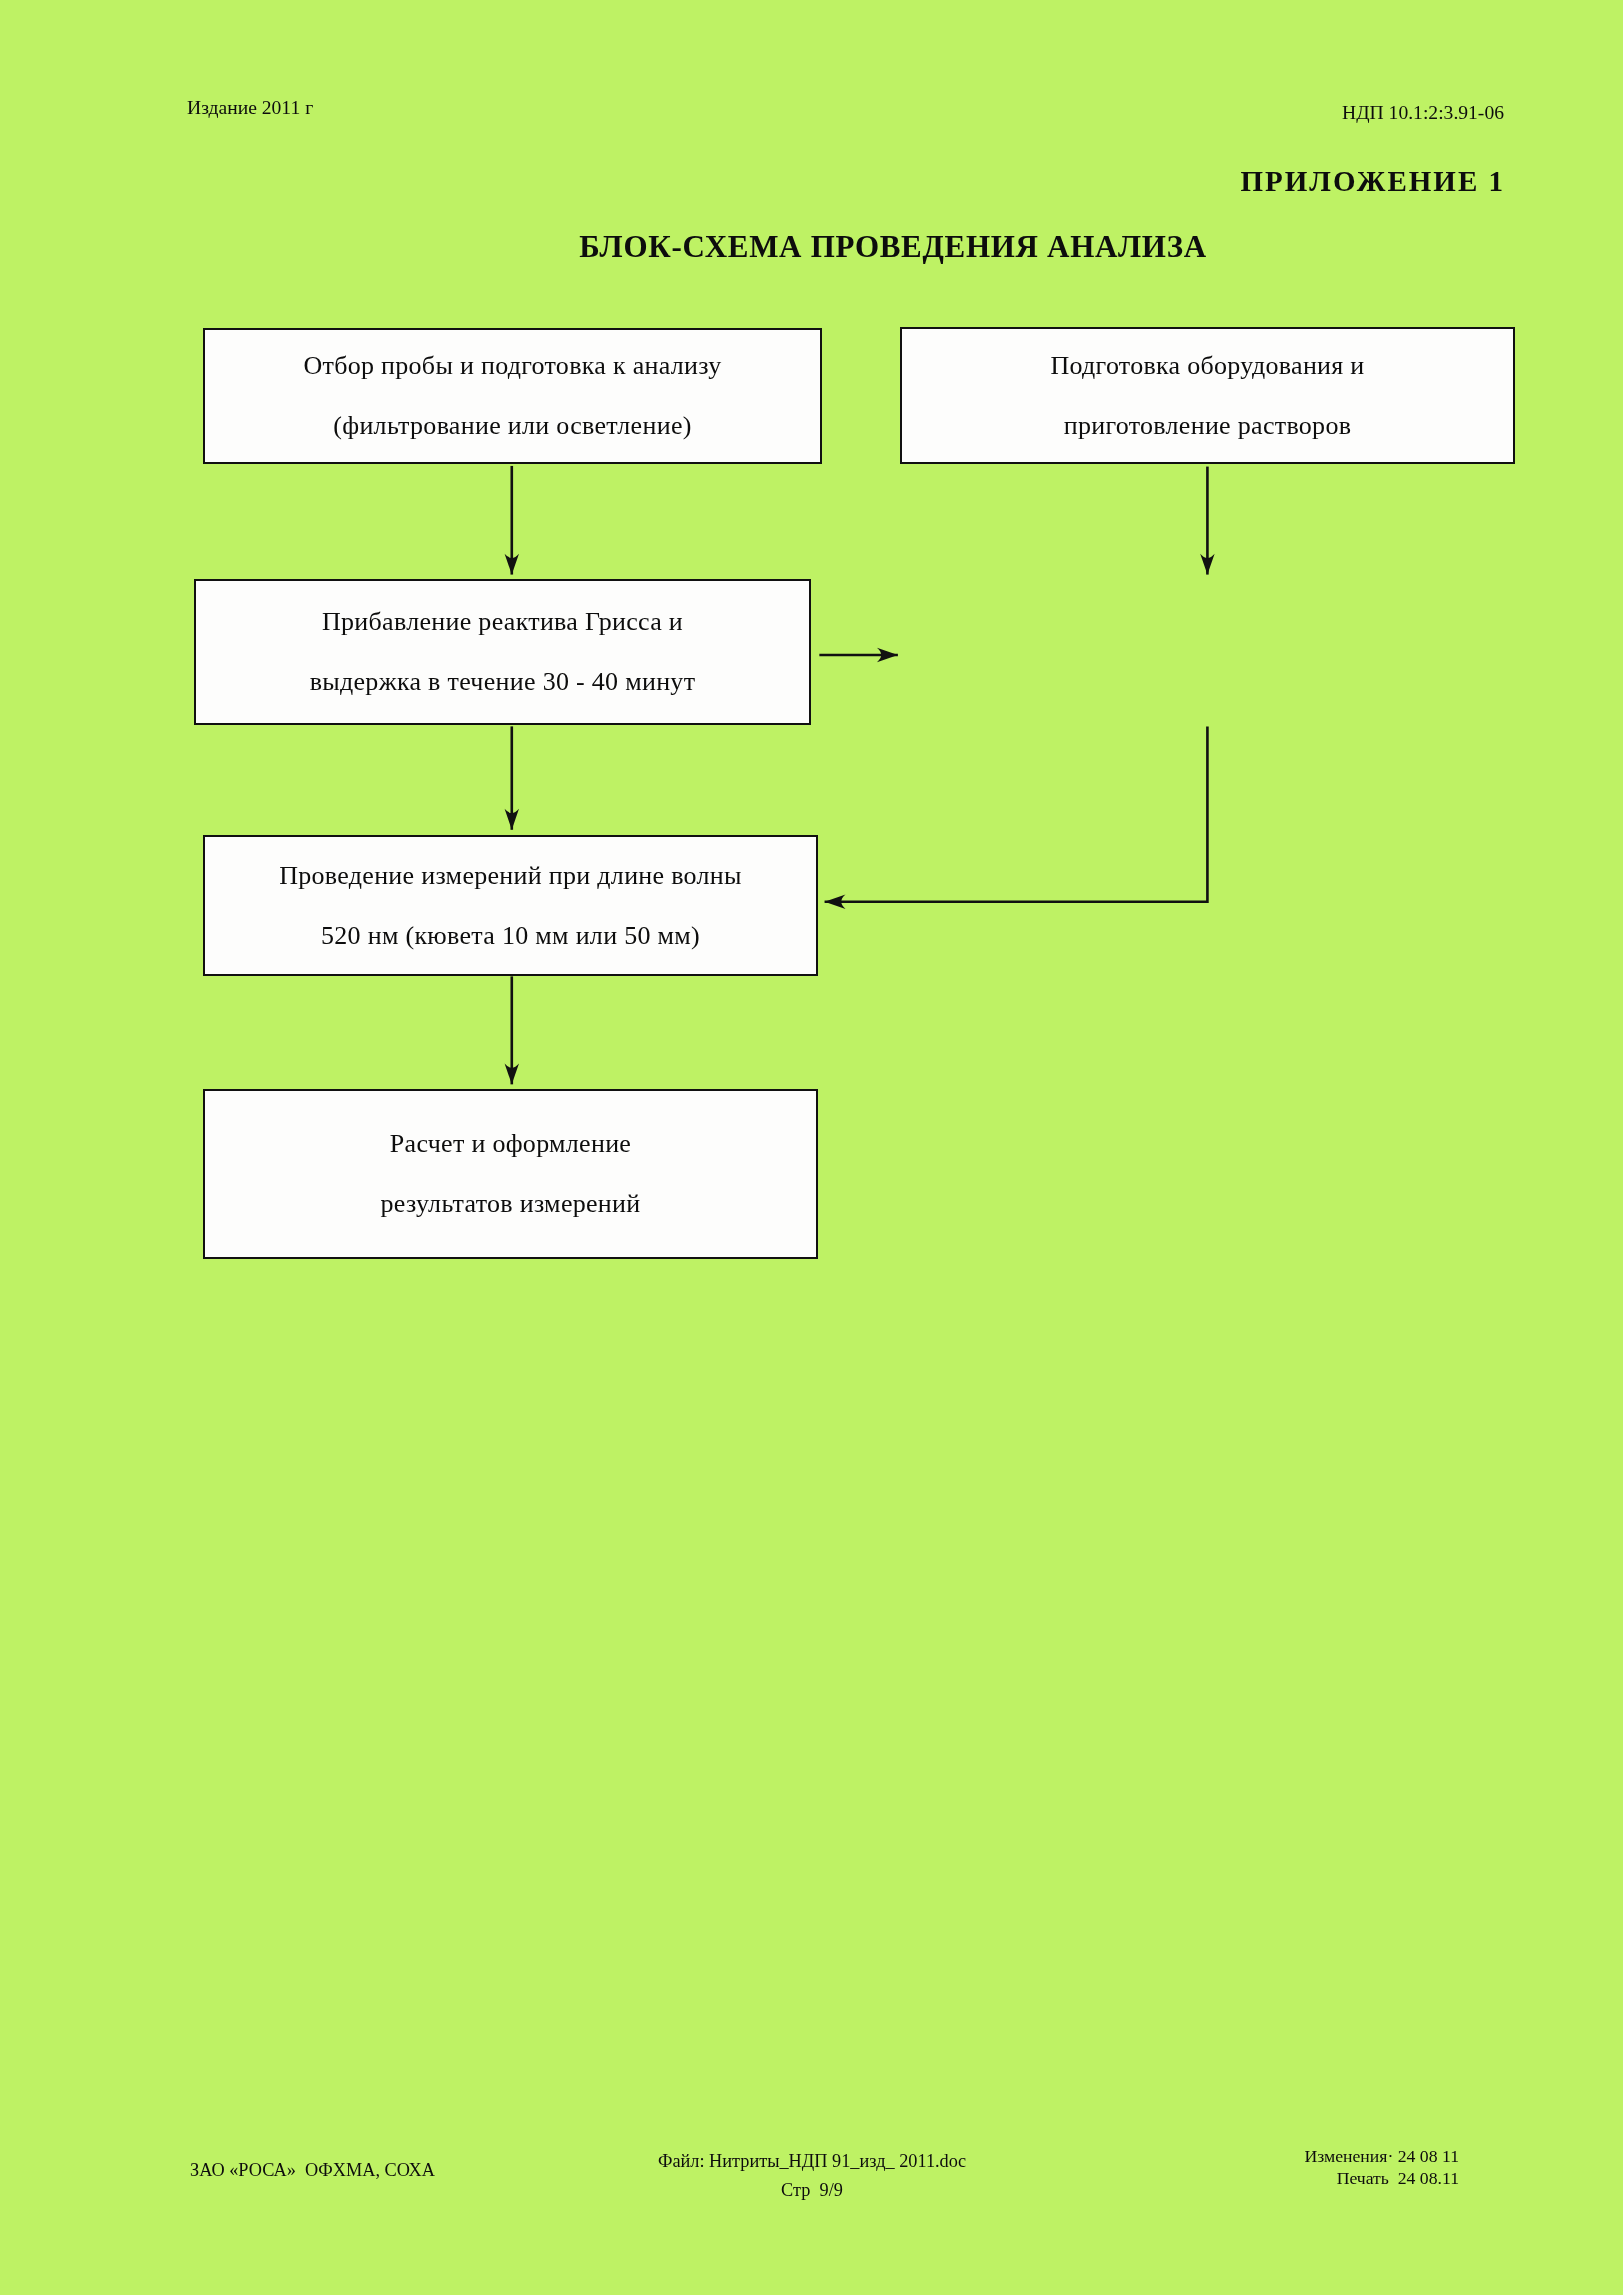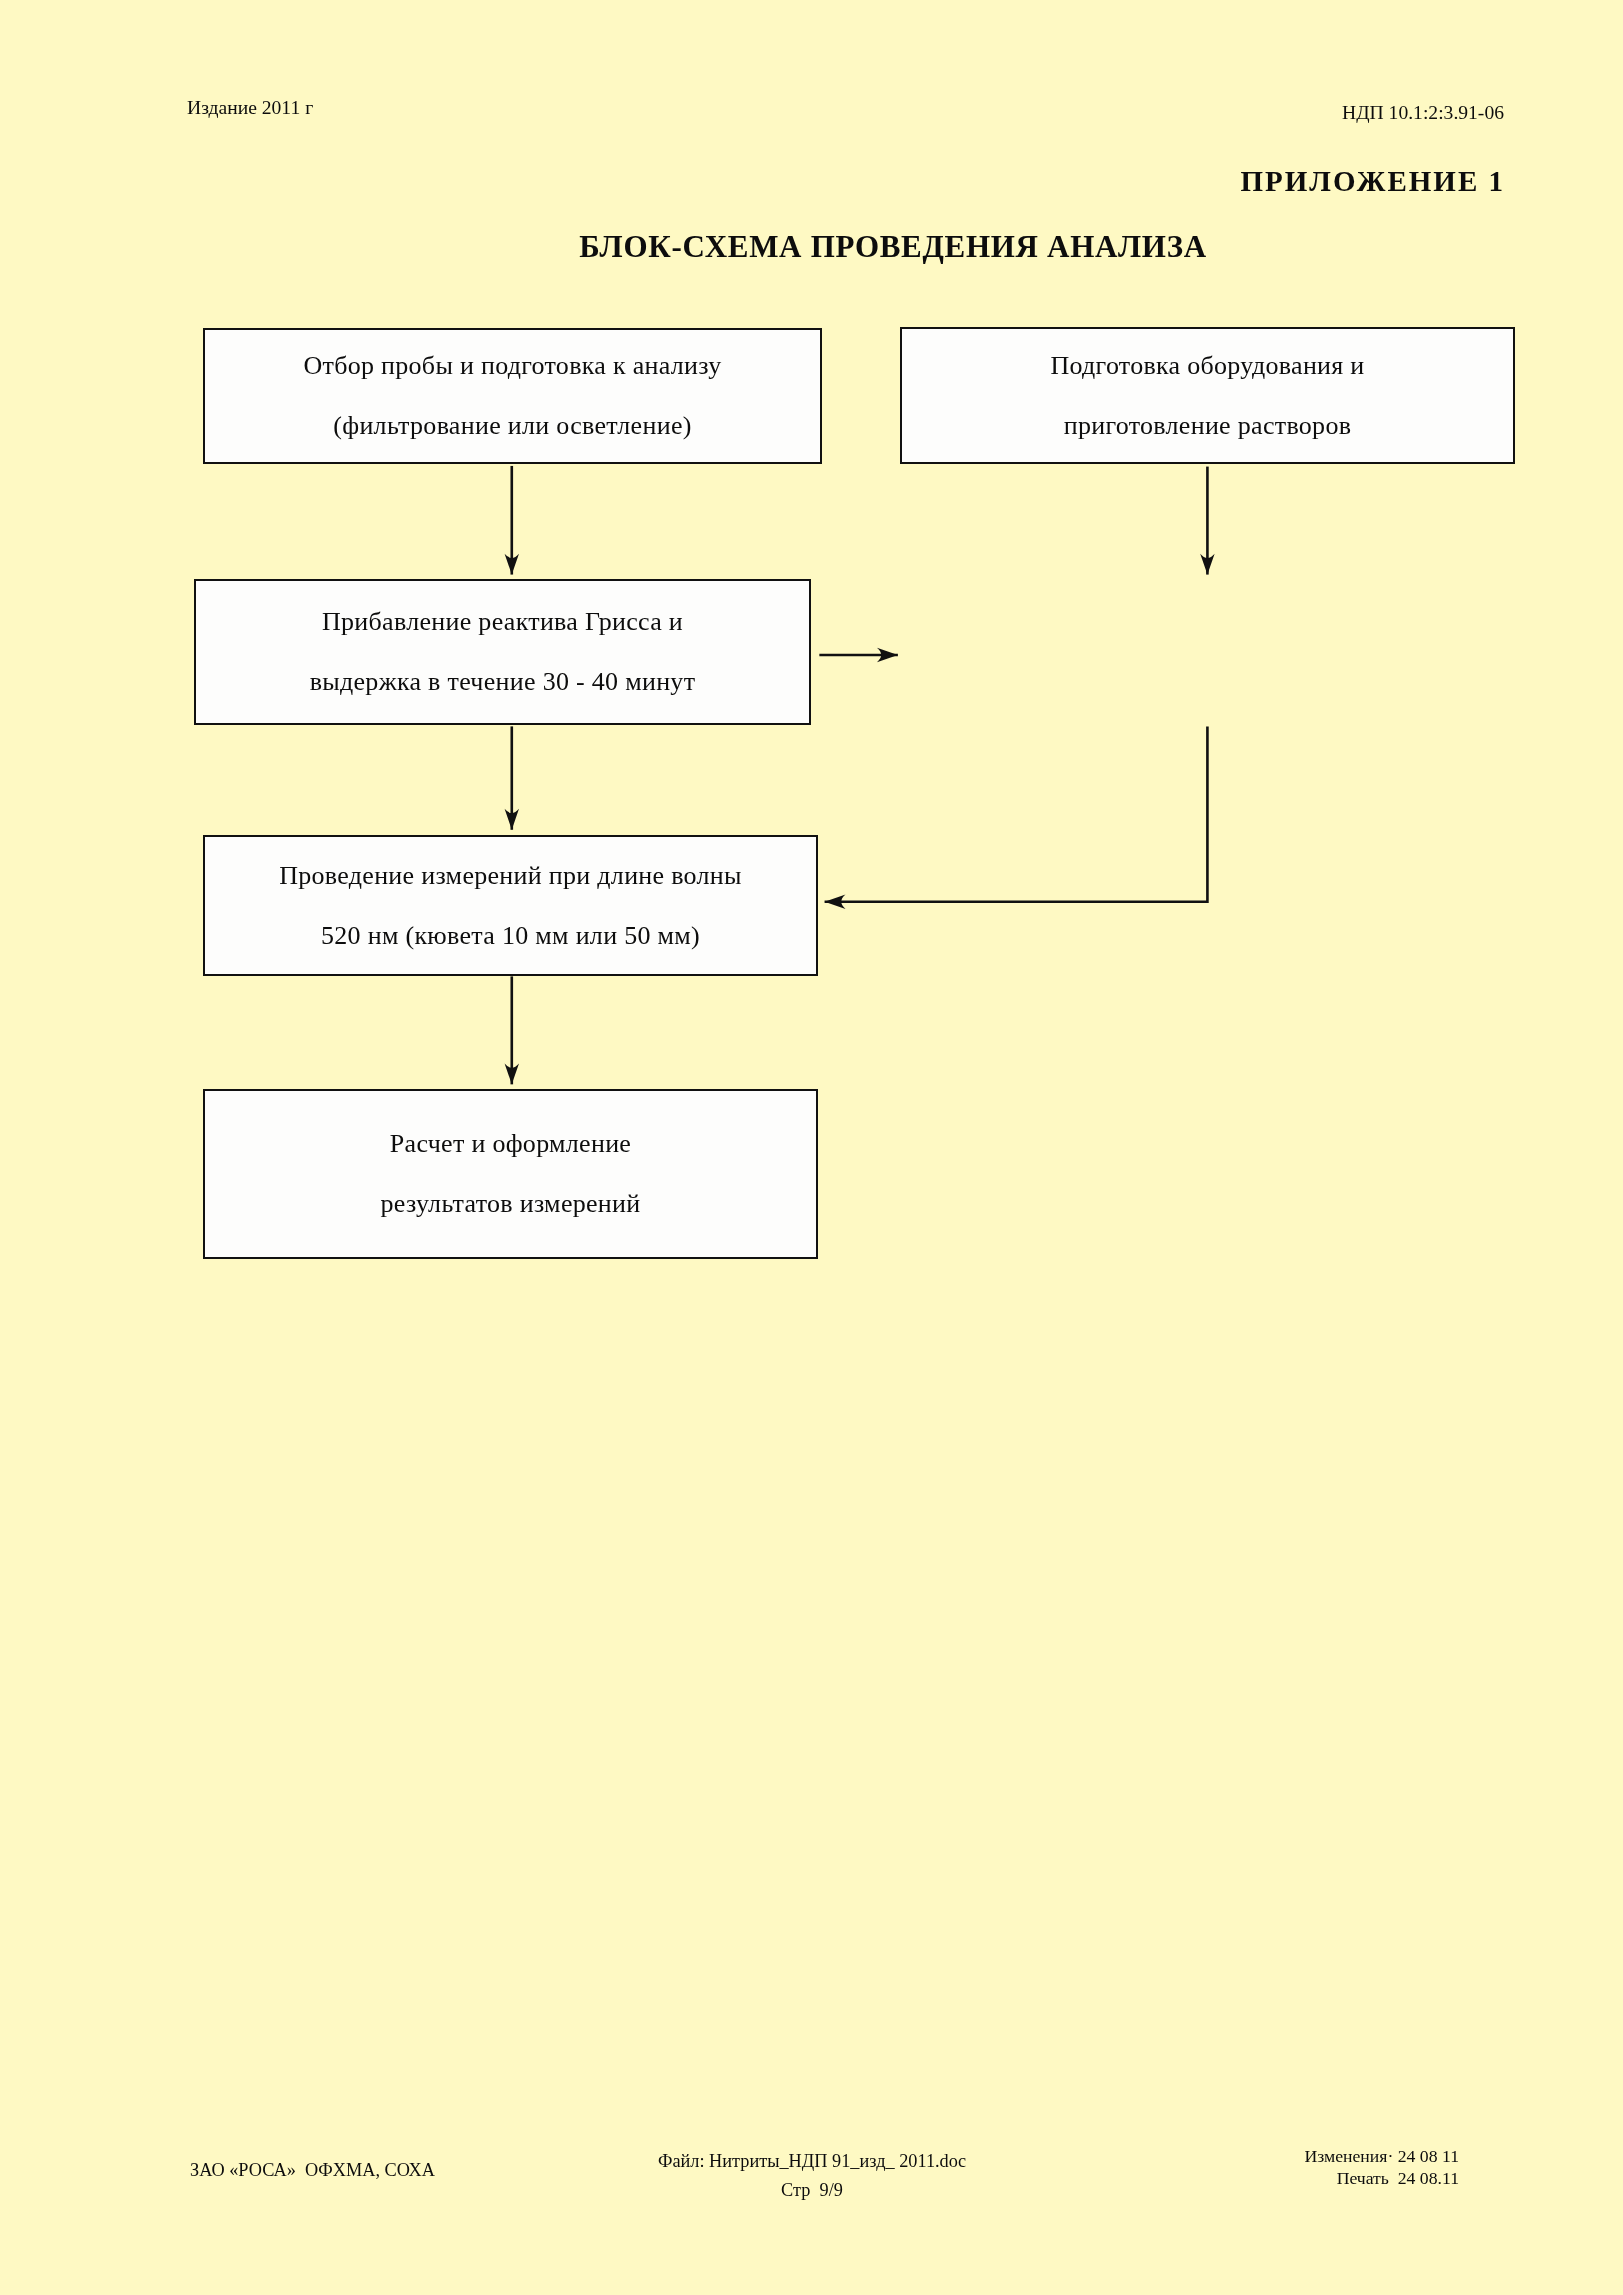--- a/index.html
+++ b/index.html
@@ -1,21 +1,21 @@
 <!DOCTYPE html>
 <html lang="ru" style="font-size:10.5px"><head>
 <meta charset="utf-8">
 <style>
   html, body { margin: 0; padding: 0; background: #e8e8e8; }
   .page {
     position: relative;
     width: 1623px;
     height: 2295px;
     margin: 0 auto;
-    background: #fef9c3;
+    background: #bef264;
     font-family: "Liberation Serif", "DejaVu Serif", serif;
     color: #0d0d0d;
     overflow: hidden;
   }
   .abs { position: absolute; white-space: pre; }
 
   
   .hdr-left   { left: 187px;  top: 97px; font-size: 19.6px; }
   .hdr-right  { right: 119px; top: 102px; font-size: 19.6px; text-align: right; font-family: Liberation Serif, serif; }
   .annex      { right: 118px; top: 165px; font-size: 29px; font-weight: bold; letter-spacing: 2px; text-align: right; }

